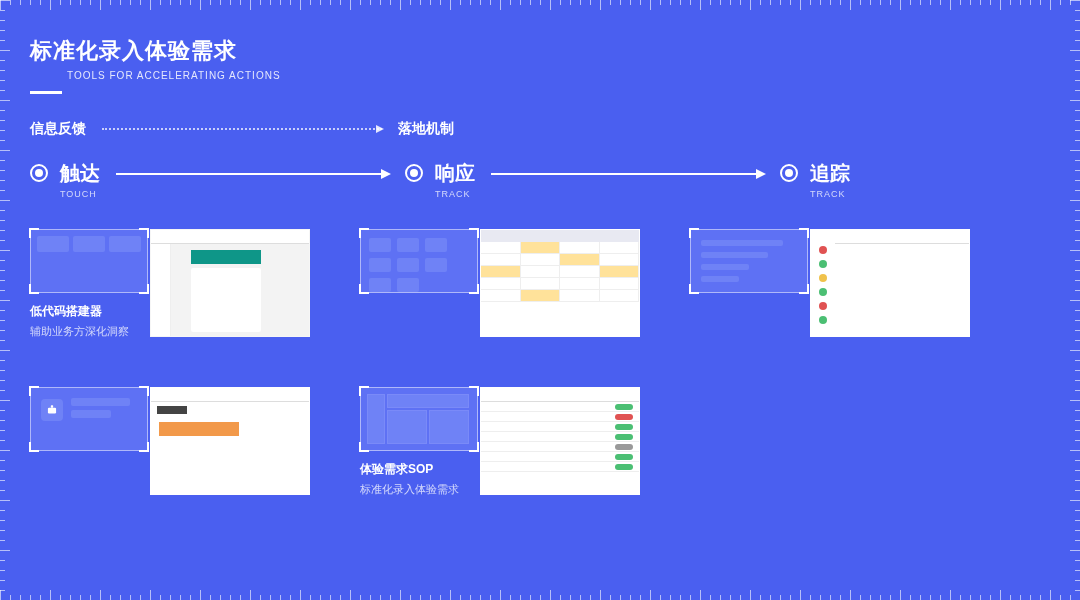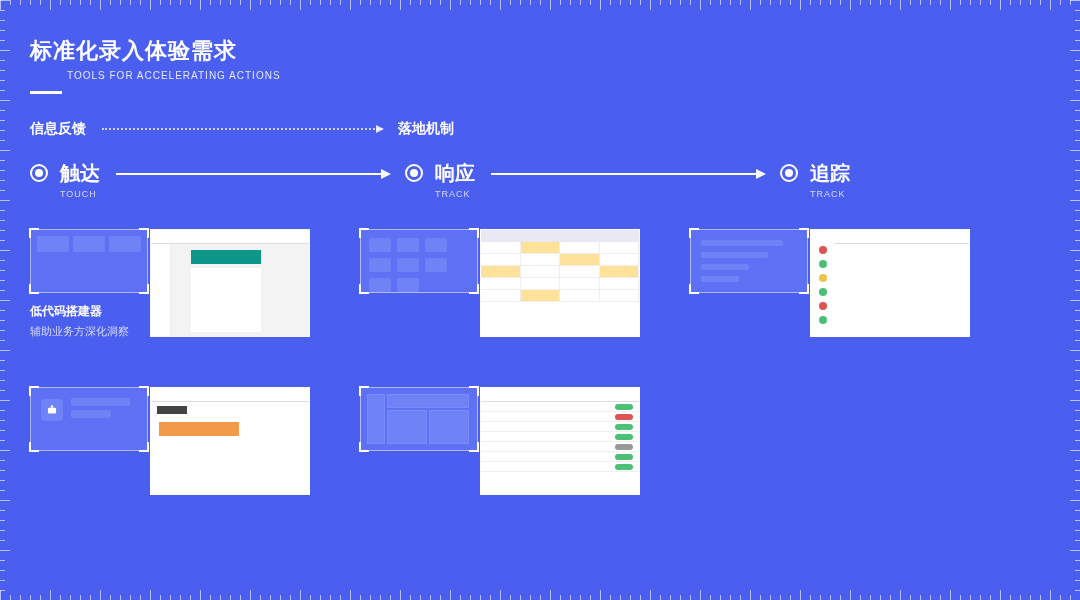--- a/index.html
+++ b/index.html
@@ -745,20 +745,24 @@
           <div class="exp-col" style="flex:0 0 18px"></div>
           <div class="exp-stack">
             <div class="exp-col" style="flex:0 0 14px; margin:0 2px 2px"></div>
             <div style="display:flex;flex:1;gap:2px;margin:0 2px">
               <div class="exp-col"></div>
                 <div class="exp-col"></div>
             </div>
           </div>
         </div>
       </div>
+      <div class="card-labels">
+        <div class="card-title">体验需求SOP</div>
+        <div class="card-desc">标准化录入体验需求</div>
+      </div>
     </div>
     <div class="cell">
       <div class="thumb" style="background:#fff">
         <div class="t1-top"></div>
         <div class="list-row">
             <div class="pill"></div>
           </div>
         <div class="list-row">
             <div class="pill" style="background:#e05252"></div>
           </div>

